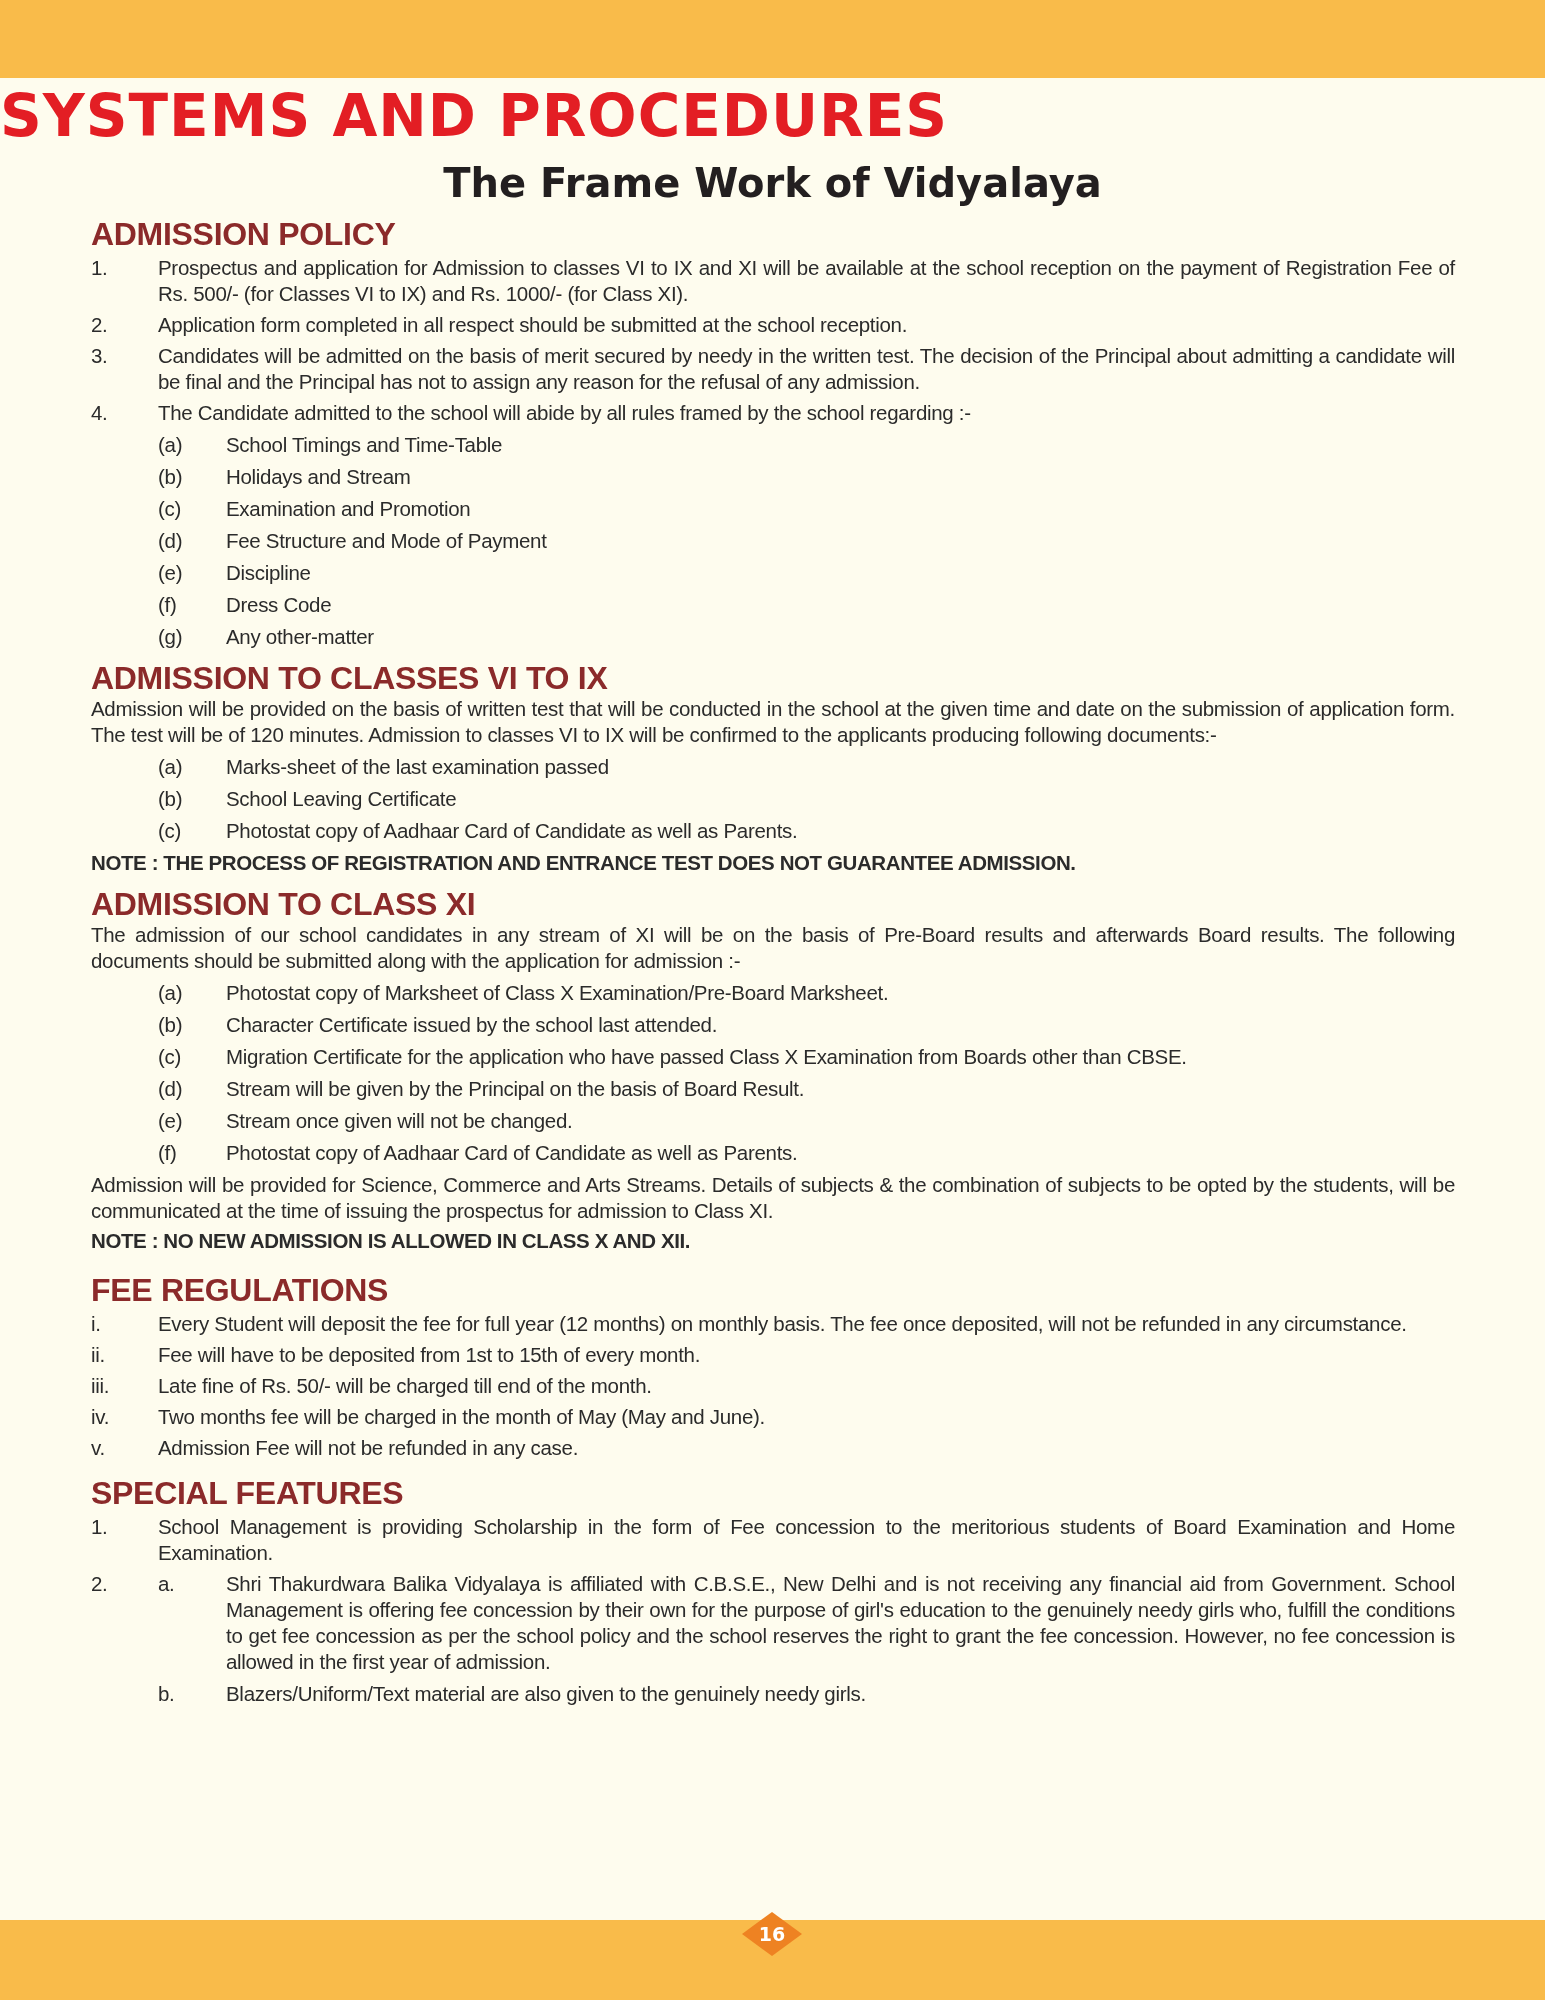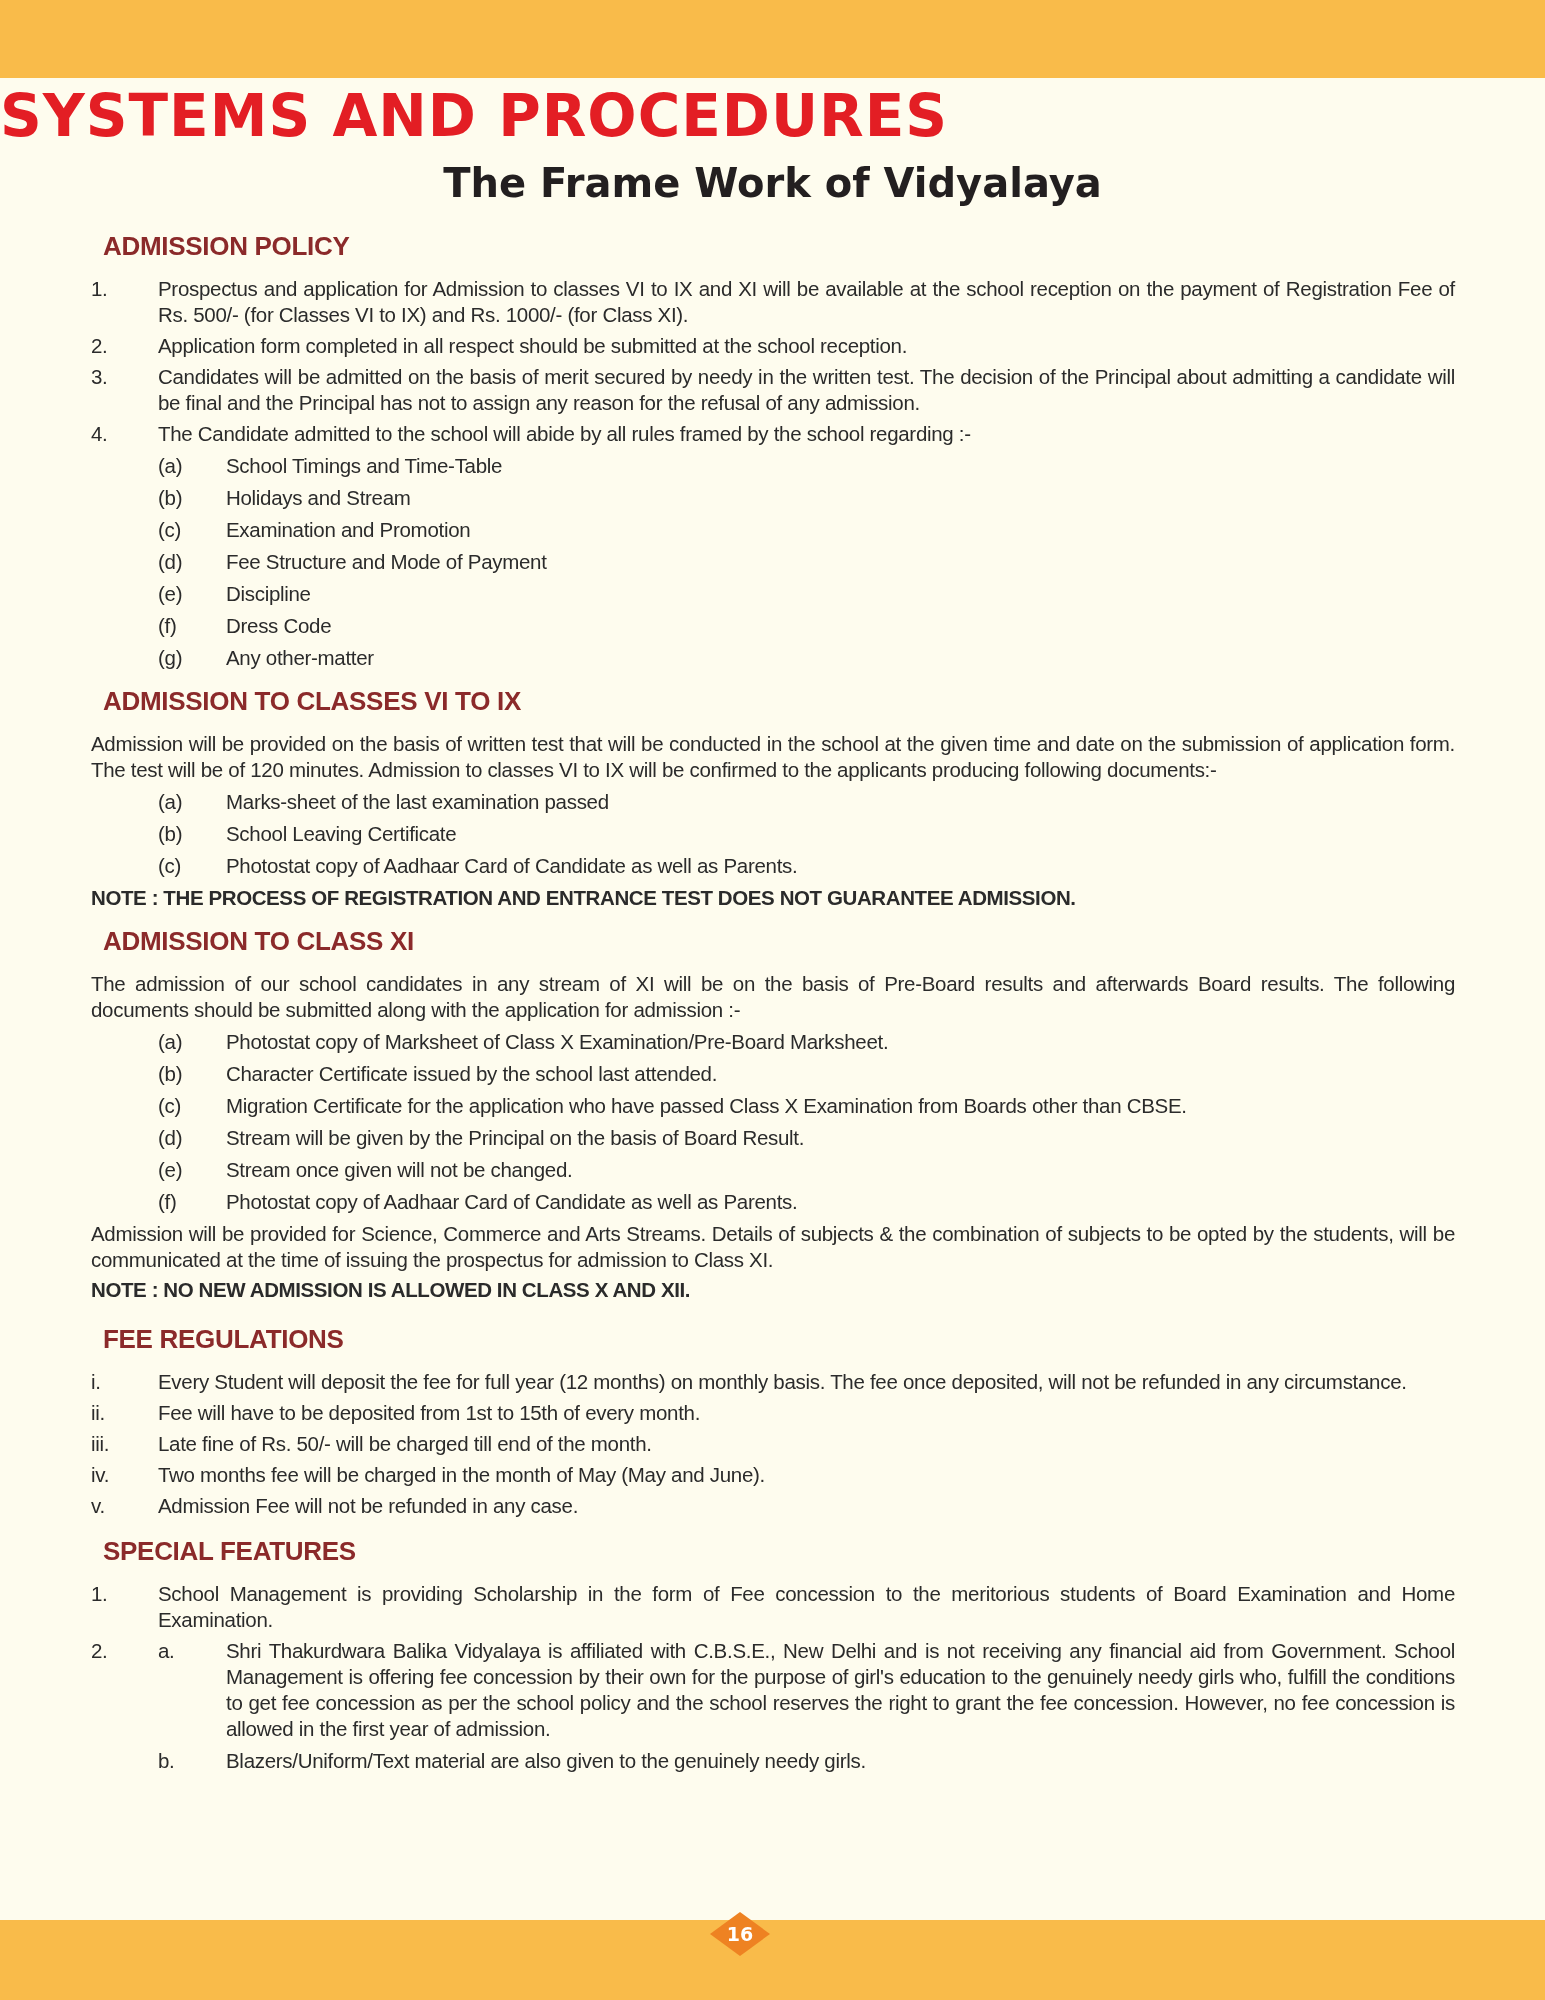--- a/index.html
+++ b/index.html
@@ -5,21 +5,21 @@
   html, body { margin:0; padding:0; }
   body {
     width:1545px; height:2000px; position:relative; overflow:hidden;
     background:#FEFCEE;
     font-family:"Liberation Sans", sans-serif;
     color:#2b2b2b;
   }
   .top-band { position:absolute; left:0; top:0; width:1545px; height:78px; background:#F9BB4A; }
   .bottom-band { position:absolute; left:0; top:1920px; width:1545px; height:80px; background:#F9BB4A; }
   .page-badge {
-    position:absolute; left:710px; top:1912px; width:60px; height:44px;
+    position:absolute; left:742px; top:1912px; width:60px; height:44px;
   }
   .page-badge svg { position:absolute; left:0; top:0; }
   .page-badge span {
     position:absolute; left:0; top:0; width:60px; height:44px; line-height:44px;
     text-align:center; color:#fff; font-weight:bold; font-size:19px;
     font-family:"DejaVu Sans", sans-serif;
   }
   .title {
     position:absolute; left:0; top:82px; width:1545px; text-align:left;
     color:#E31E24; font-weight:bold; font-size:58px; letter-spacing:1px;
@@ -29,21 +29,21 @@
     position:absolute; left:0; top:152px; width:1545px; text-align:center;
     color:#231F20; font-weight:bold; font-size:40px;
     font-family:"DejaVu Sans", sans-serif;
     margin-top:8px;
   }
   .content {
     position:absolute; left:91px; top:216px; width:1364px;
     font-size:20.5px; line-height:26px; letter-spacing:-0.3px;
   }
   h2 {
-    margin:12px; color:#8B2A2A; font-size:26px; line-height:36px; font-weight:bold;
+    margin:0; color:#8B2A2A; font-size:32px; line-height:36px; font-weight:bold;
     letter-spacing:-0.3px;
   }
   .sec { margin-bottom:10px; }
   .item { display:flex; margin:3px 0 5px 0; }
   .num { width:67px; flex:0 0 67px; }
   .txt { flex:1; text-align:justify; }
   .sub { display:flex; margin-left:67px; margin-top:6px; margin-bottom:6px; }
   .sub .lbl { width:68px; flex:0 0 68px; }
   .sub .t { flex:1; text-align:justify; }
   .para { text-align:justify; margin:0 0 4px 0; }

